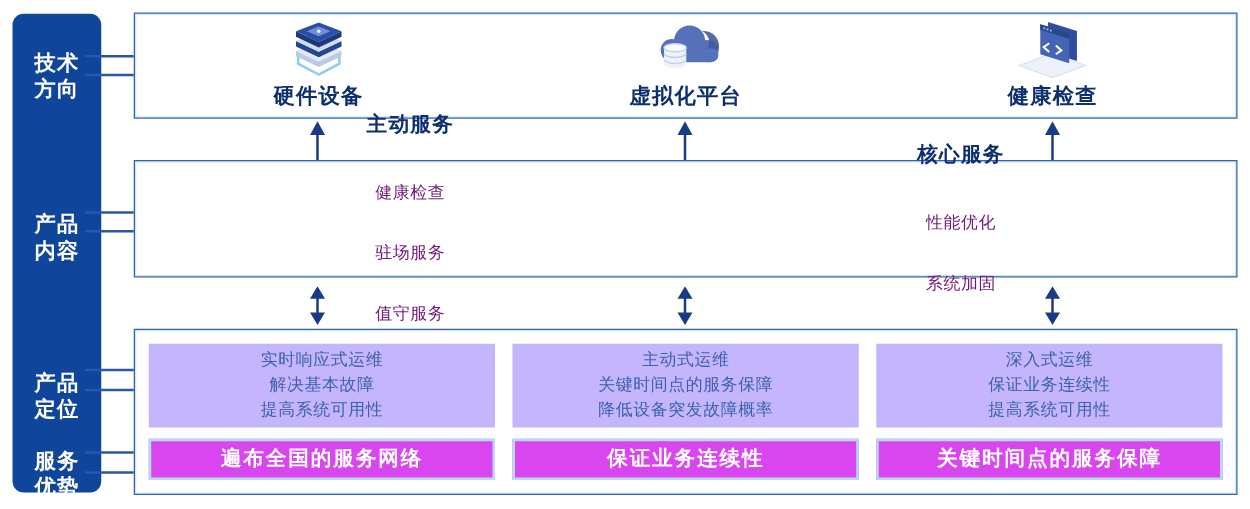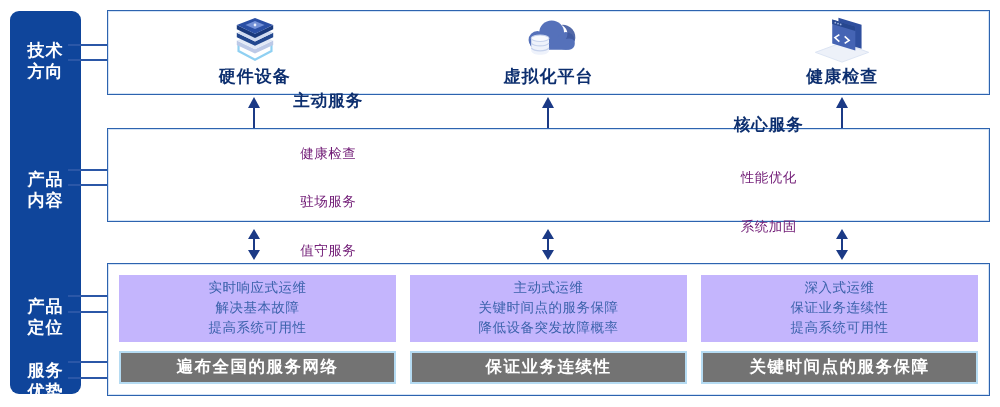--- a/index.html
+++ b/index.html
@@ -9,21 +9,21 @@
   }
   
   .sidebar{
     position:absolute;left:10px;top:11px;width:71px;height:383px;
     background:#0f459b;border-radius:9px;
   }
   .rail-label{
     position:absolute;left:0;width:100%;text-align:center;color:#ffffff;
     font-size:17px;font-weight:bold;line-height:21px;letter-spacing:1px;
   }
-  .rail-1{top:29px;} .rail-2{top:158px;} .rail-3{top:285px;} .rail-4{top:349px;}
+  .rail-1{top:29px;} .rail-2{top:158px;} .rail-3{top:285px;} .rail-4{top:349px;font-family:Liberation Mono, monospace;}
   
   .leader{position:absolute;left:68px;width:40px;height:2px;background:#2b57a7;}
   .ld-1{top:44px;} .ld-2{top:59px;}
   .ld-3{top:169px;} .ld-4{top:184px;}
   .ld-5{top:295px;} .ld-6{top:311px;}
   .ld-7{top:361px;} .ld-8{top:377px;}
   
   .panel{
     position:absolute;left:107px;width:883px;background:#ffffff;
     border:1.5px solid #2d63af;box-sizing:border-box;
@@ -42,21 +42,21 @@
   .svc-title{font-size:16.5px;font-weight:bold;color:#0d2f6f;letter-spacing:1px;margin-bottom:4px;line-height:21px;}
   .svc-item{font-size:13.5px;color:#701a75;line-height:19.5px;letter-spacing:.5px;}
   
   .pos-col{flex:1;display:flex;flex-direction:column;}
   .pos-card{
     height:68px;background:#c4b5fd;display:flex;flex-direction:column;
     align-items:center;justify-content:center;
   }
   .pos-line{font-size:13.5px;color:#3b62ab;line-height:20px;letter-spacing:.5px;}
   .banner{
-    margin-top:9px;height:34px;box-sizing:border-box;background:#737373;
+    margin-top:9px;height:34px;box-sizing:border-box;background:#d946ef;
     border:2px solid #b5dbf2;display:flex;align-items:center;justify-content:center;
     color:#ffffff;font-size:16.5px;font-weight:bold;letter-spacing:1.5px;
   }
   
   .arrow{position:absolute;width:16px;height:31px;}
   .up-1{left:246px;top:97px;} .up-2{left:540px;top:97px;} .up-3{left:834px;top:97px;}
   .db-1{left:246px;top:229px;} .db-2{left:540px;top:229px;} .db-3{left:834px;top:229px;}
 </style>
 </head>
 <body>

